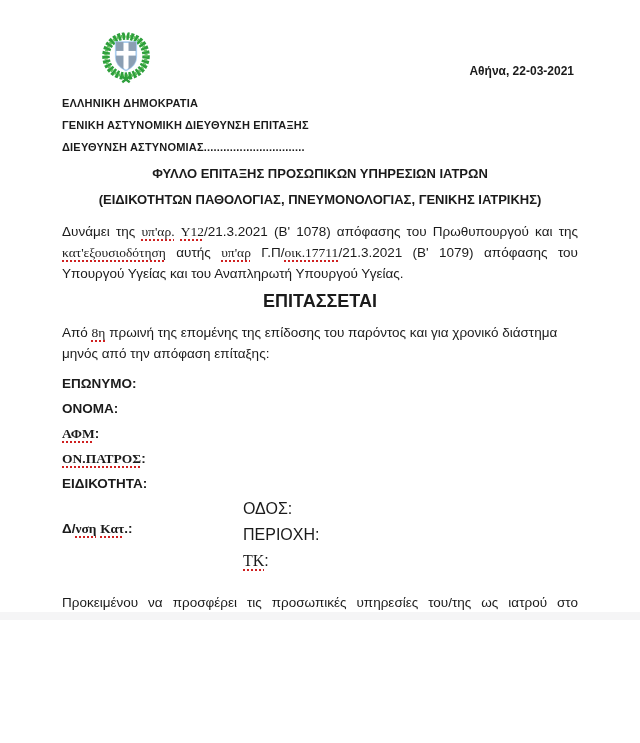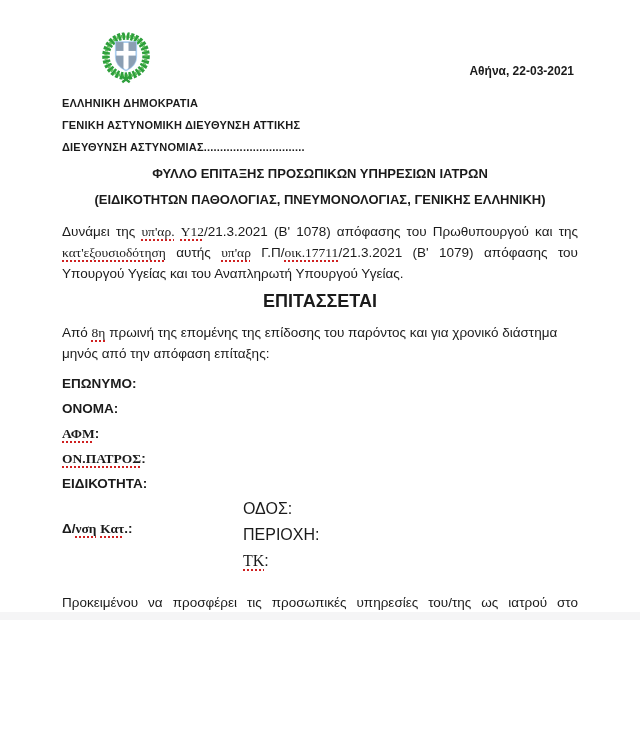--- a/index.html
+++ b/index.html
@@ -132,26 +132,26 @@
           <rect x="19" y="15" width="8.3" height="9.5"></rect>
           <rect x="32.7" y="15" width="8.3" height="9.5"></rect>
           <rect x="19" y="29.5" width="8.3" height="17"></rect>
           <rect x="32.7" y="29.5" width="8.3" height="17"></rect>
         </g>
       </svg>
     </div>
 
     <div class="gov-block">
       <div class="gov-line">ΕΛΛΗΝΙΚΗ ΔΗΜΟΚΡΑΤΙΑ</div>
-      <div class="gov-line">ΓΕΝΙΚΗ ΑΣΤΥΝΟΜΙΚΗ ΔΙΕΥΘΥΝΣΗ ΑΤΤΙΚΗΣ</div>
+      <div class="gov-line">ΓΕΝΙΚΗ ΑΣΤΥΝΟΜΙΚΗ ΔΙΕΥΘΥΝΣΗ ΕΠΙΤΑΞΗΣ</div>
       <div class="gov-line">ΔΙΕΥΘΥΝΣΗ ΑΣΤΥΝΟΜΙΑΣ...............................</div>
     </div>
 
     <div class="doc-title">ΦΥΛΛΟ ΕΠΙΤΑΞΗΣ ΠΡΟΣΩΠΙΚΩΝ ΥΠΗΡΕΣΙΩΝ ΙΑΤΡΩΝ</div>
-    <div class="doc-subtitle">(ΕΙΔΙΚΟΤΗΤΩΝ ΠΑΘΟΛΟΓΙΑΣ, ΠΝΕΥΜΟΝΟΛΟΓΙΑΣ, ΓΕΝΙΚΗΣ ΕΛΛΗΝΙΚΗ)</div>
+    <div class="doc-subtitle">(ΕΙΔΙΚΟΤΗΤΩΝ ΠΑΘΟΛΟΓΙΑΣ, ΠΝΕΥΜΟΝΟΛΟΓΙΑΣ, ΓΕΝΙΚΗΣ ΙΑΤΡΙΚΗΣ)</div>
 
     <div class="para"><span>Δυνάμει της </span><span class="sq">υπ'αρ.</span><span> </span><span class="sq">Υ12</span><span>/21.3.2021 (Β' 1078) απόφασης του Πρωθυπουργού και της </span><span class="sq">κατ'εξουσιοδότηση</span><span> αυτής </span><span class="sq">υπ'αρ</span><span> Γ.Π/</span><span class="sq">οικ.17711</span><span>/21.3.2021 (Β' 1079) απόφασης του Υπουργού Υγείας και του Αναπληρωτή Υπουργού Υγείας.</span></div>
 
     <div class="section-heading">ΕΠΙΤΑΣΣΕΤΑΙ</div>
 
     <div class="para no-justify"><span>Από </span><span class="sq">8η</span><span> πρωινή της επομένης της επίδοσης του παρόντος και για χρονικό διάστημα μηνός από την απόφαση επίταξης:</span></div>
 
     <div class="fields-block">
       <div class="field-label"><span>ΕΠΩΝΥΜΟ:</span></div>
       <div class="field-label"><span>ΟΝΟΜΑ:</span></div>

